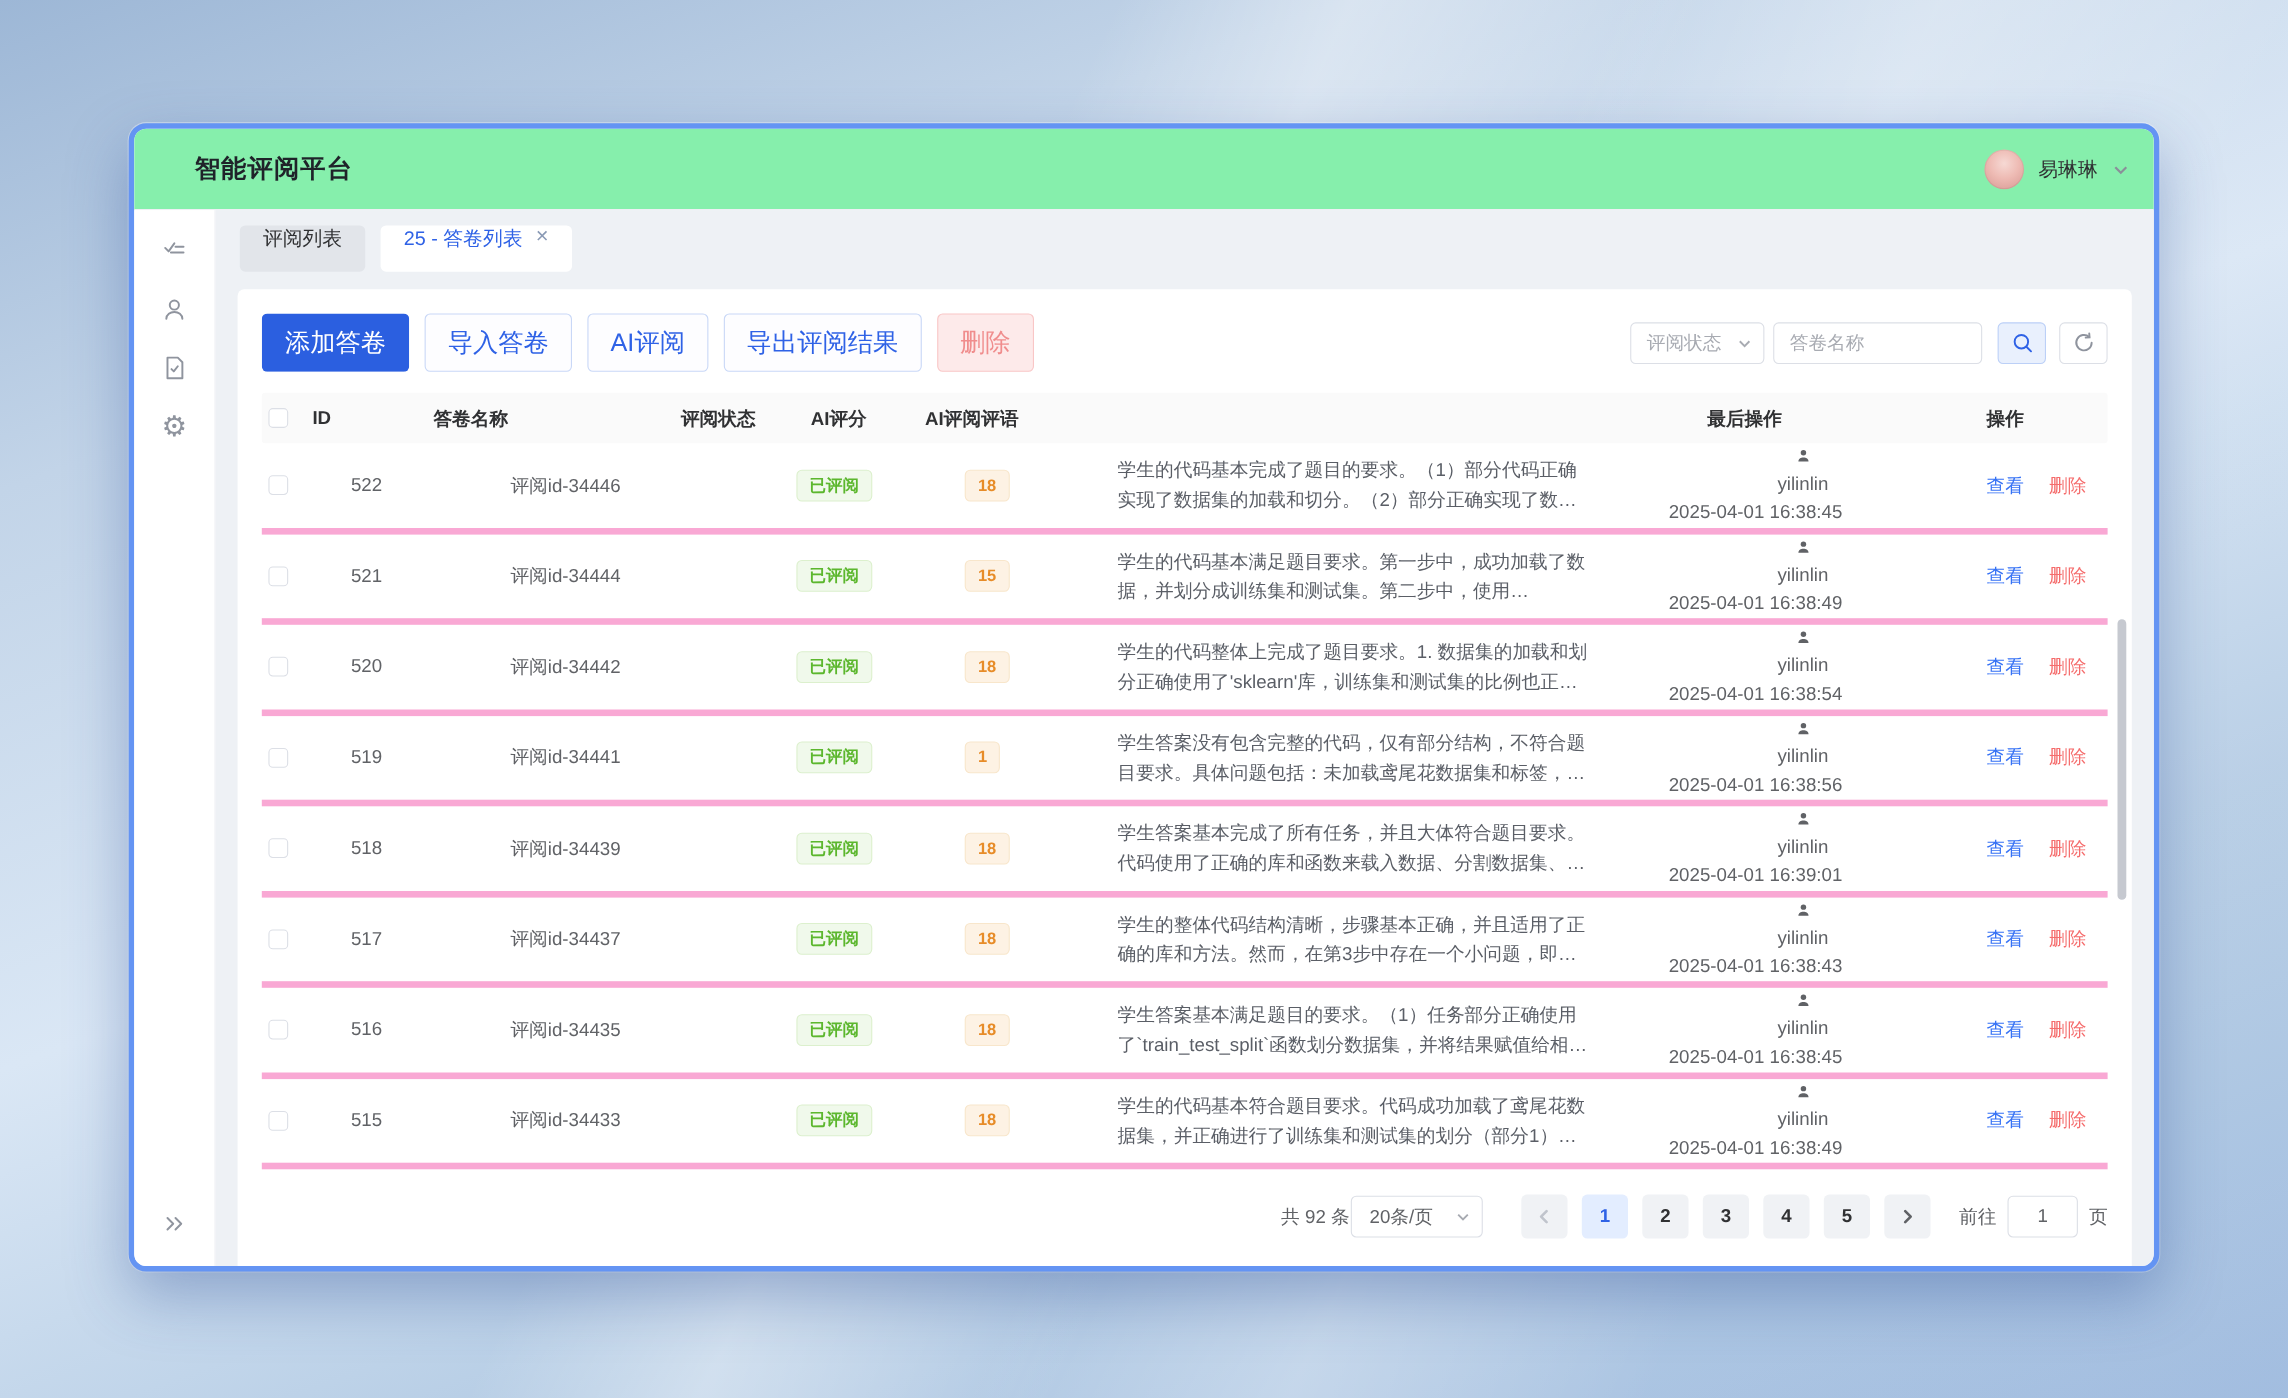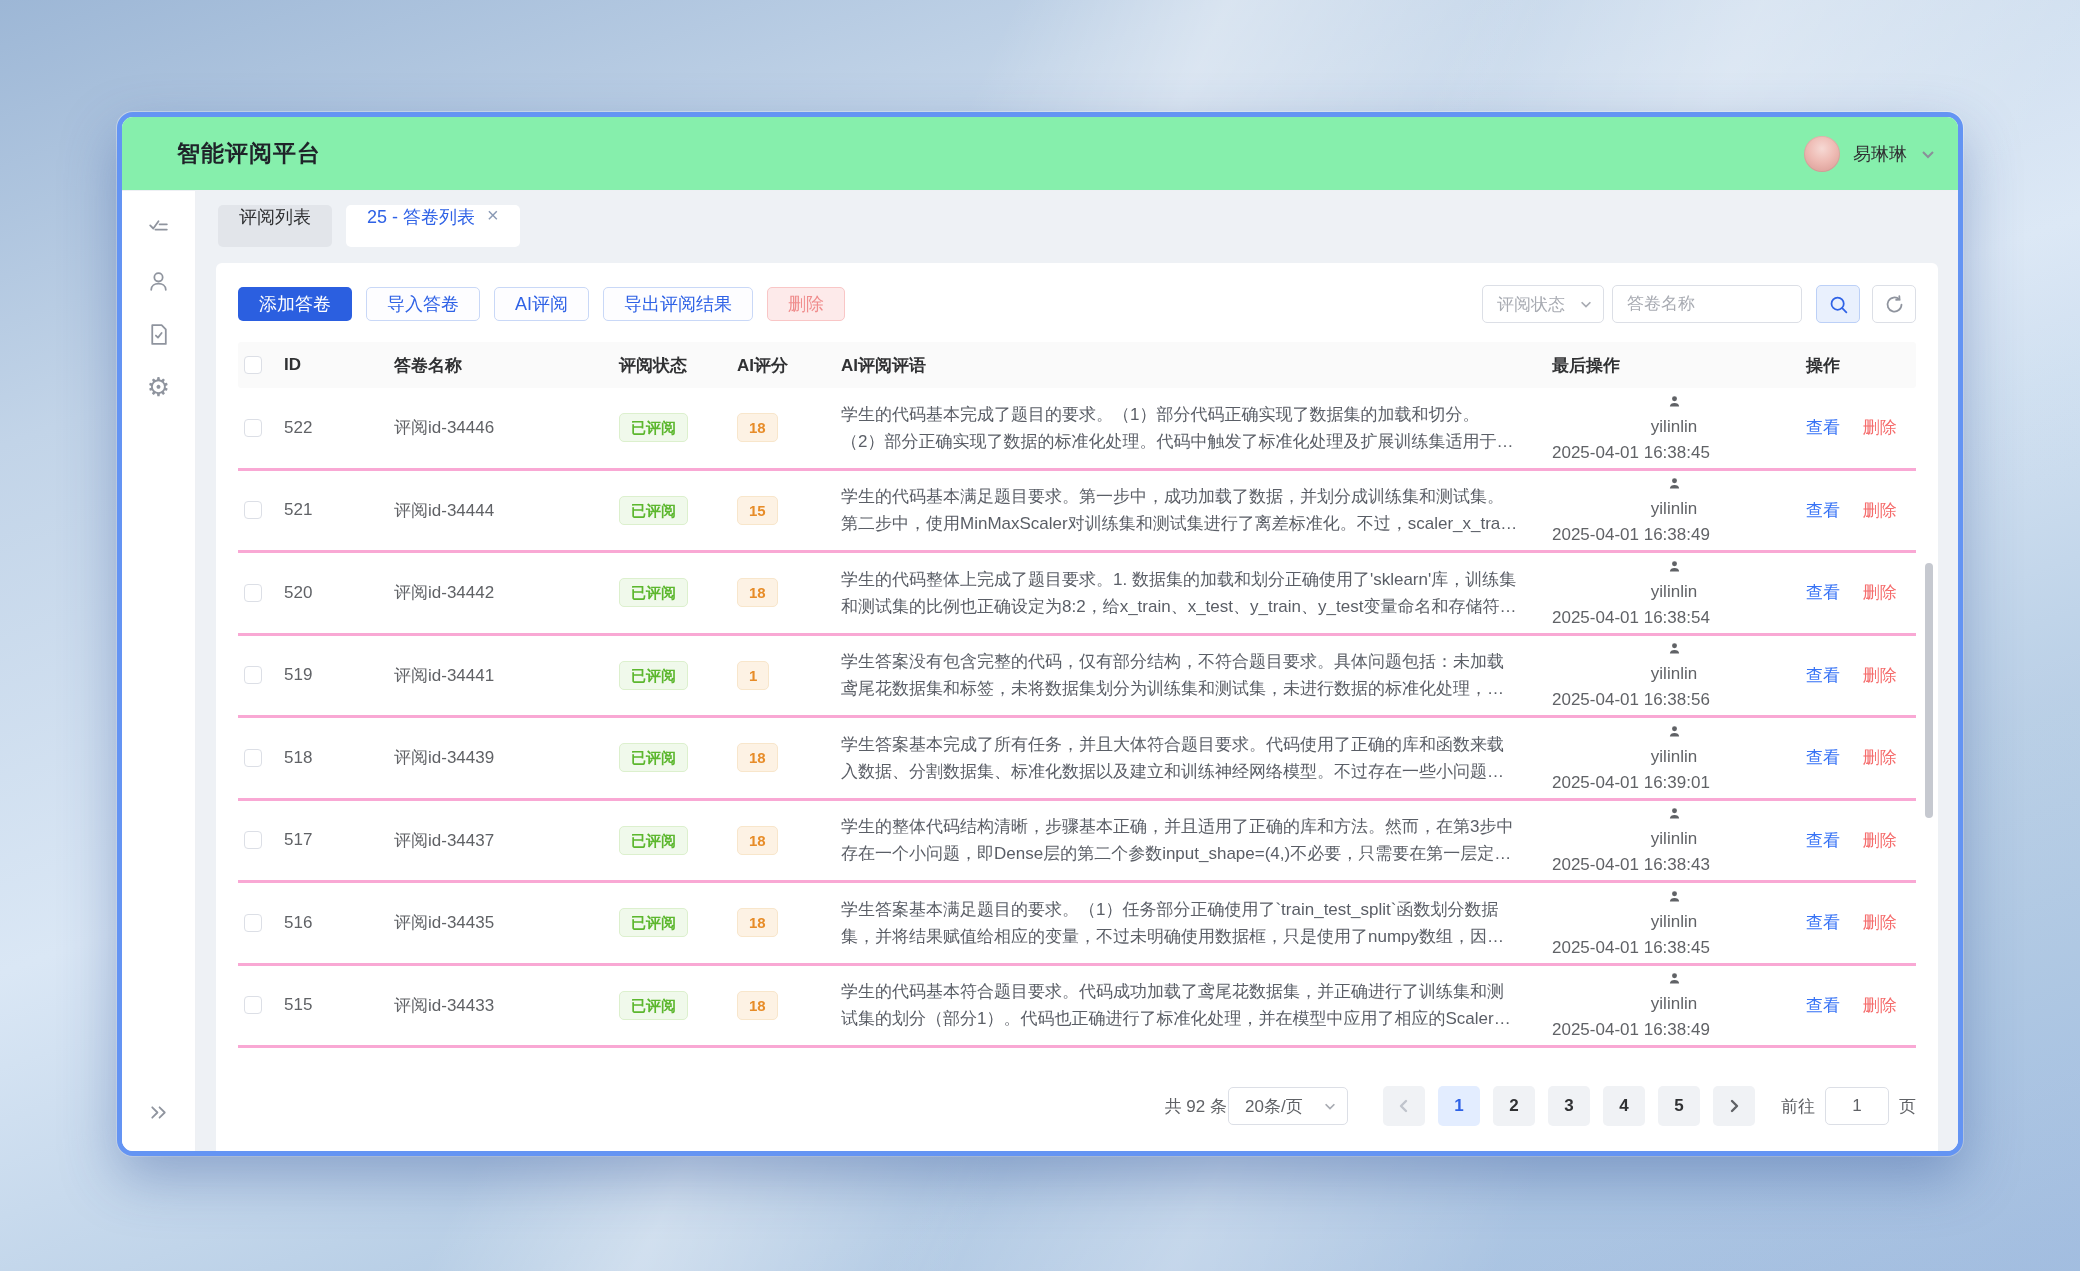--- a/index.html
+++ b/index.html
@@ -45,21 +45,21 @@
   .tabs { display:flex; gap:14px; padding-left:2px; flex:0 0 42px; }
   .tab { height:42px; padding:0 21px; border-radius:5px; display:flex; align-items:flex-start;
     gap:12px; font-size:18px; cursor:pointer; }
   .tab.inactive { background:#e2e5ea; color:#303133; }
   .tab.active { background:#fff; color:#2f62e6; }
   .tab-close { color:#7f8append; color:#8a9ab5; font-size:20px; line-height:1; cursor:pointer; }
   
   .card { background:#fff; border-radius:6px 6px 0 0; margin-top:16px; flex:1;
     padding:22px 22px 0 22px; display:flex; flex-direction:column; min-height:0; position:relative; }
   .toolbar { display:flex; align-items:center; flex:0 0 38px; }
-  .btn { height:34px; padding:0 20px; border-radius:5px; font-size:18px; display:flex;
+  .btn { height:53px; padding:0 20px; border-radius:5px; font-size:23px; display:flex;
     align-items:center; justify-content:center; cursor:pointer; margin-right:14px; border:1px solid transparent; }
   .btn-primary { background:#2b5fe0; color:#fff; }
   .btn-plain { background:#fdfdff; border-color:#c9d8f7; color:#2f62e6; }
   .btn-danger { background:#fdeaea; border-color:#f9c6c6; color:#f08d8d; margin-right:0; }
   .spacer { flex:1; }
   .filter-select, .filter-input { height:38px; border:1px solid #dcdfe6; border-radius:5px;
     background:#fff; font-size:17px; display:flex; align-items:center; }
   .filter-select { width:122px; padding:0 10px 0 14px; color:#a8abb2; justify-content:space-between; cursor:pointer; margin-right:8px; }
   .filter-input { width:190px; padding:0 14px; margin-right:14px; }
   .filter-input input { border:none; outline:none; width:100%; font-size:17px; color:#303133;
@@ -68,22 +68,22 @@
   .icon-btn { width:44px; height:38px; border-radius:5px; display:flex; align-items:center;
     justify-content:center; cursor:pointer; border:1px solid #dcdfe6; background:#fff; }
   .icon-btn.search { background:#e9f0fd; border-color:#bcd0f7; margin-right:12px; }
   .icon-btn svg { width:21px; height:21px; fill:none; stroke-width:2; stroke-linecap:round; }
   .icon-btn.search svg { stroke:#2f62e6; }
   .icon-btn.refresh svg { stroke:#8f949e; }
   
   .table { margin-top:19px; flex:1; min-height:0; display:flex; flex-direction:column; }
   .thead { display:flex; align-items:center; height:46px; background:#fafafa; font-weight:bold;
     font-size:17px; color:#303133; border-radius:3px; }
-  .trow { display:flex; align-items:center; height:82.5px; border-bottom:3px solid #f9a8d4;
-    font-size:17px; color:#606266; }
+  .trow { display:flex; align-items:center; height:82.5px; border-bottom:6px solid #f9a8d4;
+    font-size:17px; color:#606266;gap:35px; }
   .cell { padding-right:10px; }
   .c-check { width:46px; display:flex; justify-content:flex-start; padding-left:6px; }
   .c-id { width:110px; }
   .c-name { width:225px; }
   .c-status { width:118px; }
   .c-score { width:104px; }
   .c-comment { flex:1; min-width:0; padding-right:34px; }
   .c-lastop { width:254px; }
   .c-action { width:110px; }
   .checkbox { width:18px; height:18px; border:1px solid #dcdfe6; border-radius:4px; background:#fff; cursor:pointer; display:inline-block; }

